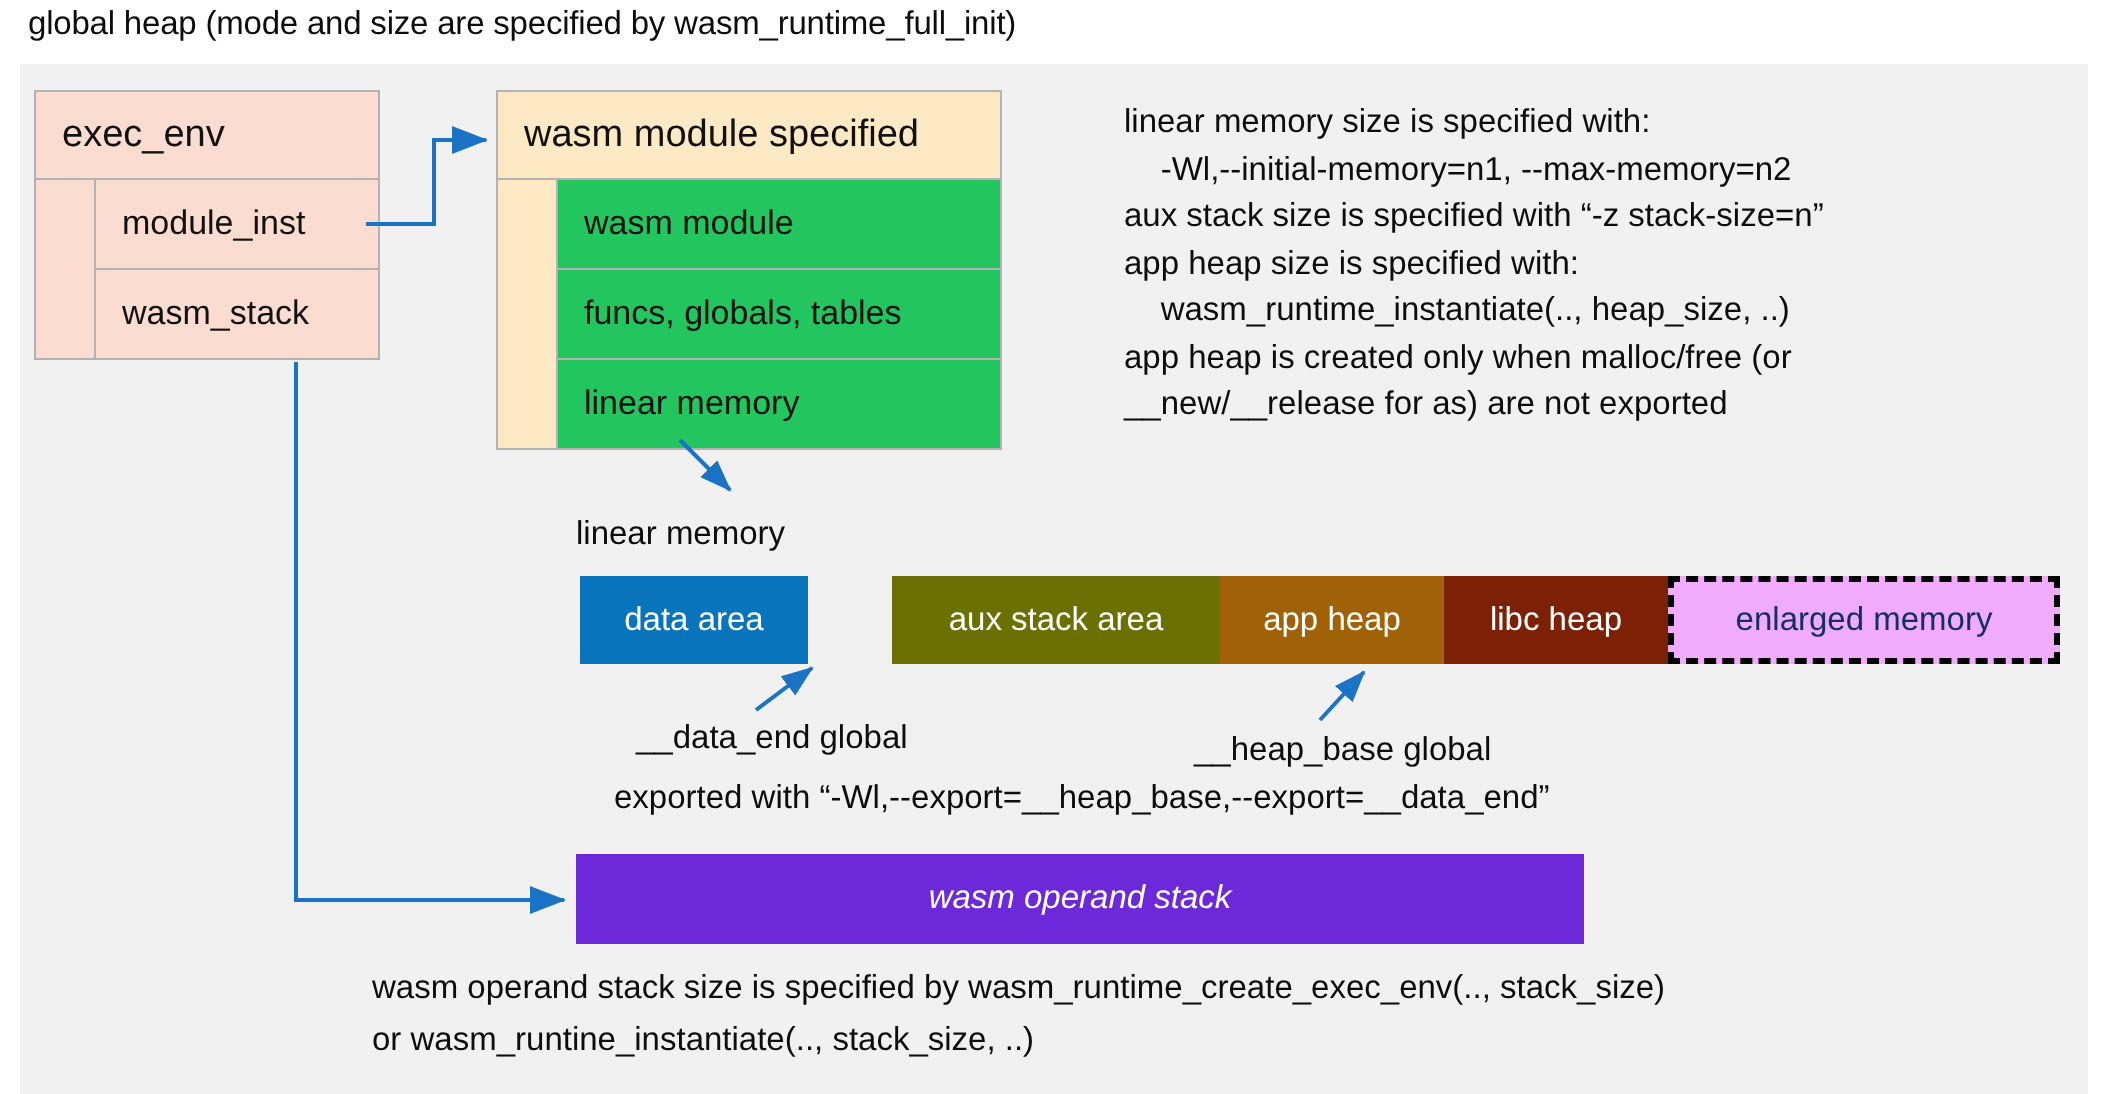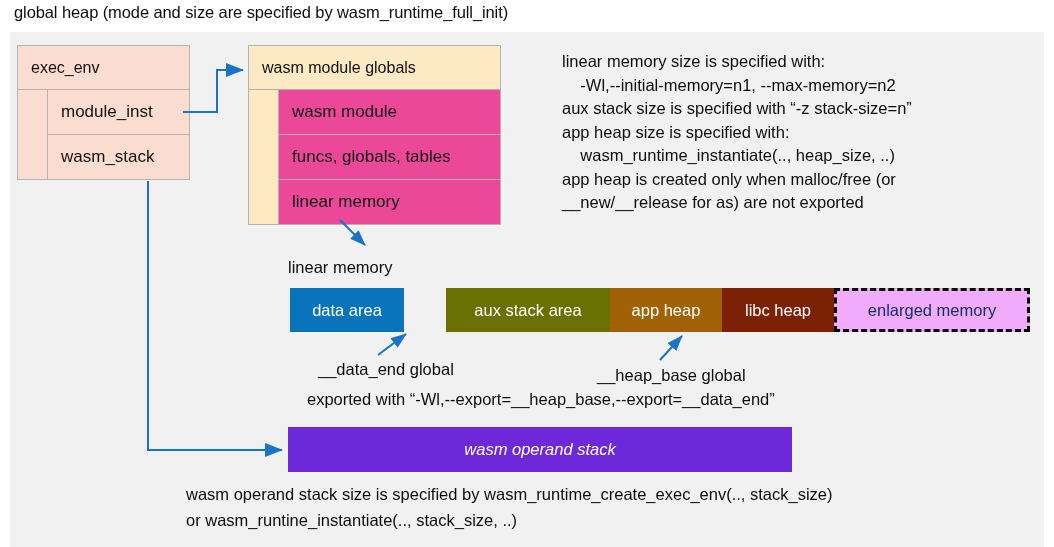--- a/index.html
+++ b/index.html
@@ -42,21 +42,21 @@
     border: 1px solid #b3b3b3;
     box-sizing: border-box;
     font-family: "Liberation Sans", sans-serif;
   }
   .struct-head {
     box-sizing: border-box;
     border-bottom: 1px solid #b3b3b3;
     display: flex;
     align-items: center;
     padding-left: 13px;
-    font-size: 16px;
+    font-size: 19px;
     color: #111111;
   }
   .struct-body {
     display: flex;
     height: calc(100% - 44px);
     box-sizing: border-box;
   }
   .struct-gutter {
     width: 30px;
     flex: 0 0 30px;
@@ -83,21 +83,21 @@
   
   #exec-env-box { left: 17px; top: 45px; width: 173px; height: 135px; background: #fbdcd0; }
   #exec-env-box .struct-head { height: 44px; background: #fbdcd0; }
   #exec-env-box .struct-gutter { background: #fbdcd0; }
   #exec-env-box .struct-row { background: #fbdcd0; }
 
   
   #module-instance-box { left: 248px; top: 45px; width: 253px; height: 180px; background: #fdeac4; }
   #module-instance-box .struct-head { height: 44px; background: #fdeac4; }
   #module-instance-box .struct-gutter { background: #fdeac4; }
-  #module-instance-box .struct-row { background: #ec4899; }
+  #module-instance-box .struct-row { background: #22c55e; }
 
   
   #memory-note {
     position: absolute;
     left: 562px;
     top: 50px;
     width: 500px;
     font-size: 16.5px;
     line-height: 23.5px;
     color: #0d0d0d;
@@ -185,21 +185,21 @@
   <div class="struct-body">
     <div class="struct-gutter"></div>
     <div class="struct-rows">
       <div class="struct-row">module_inst</div>
       <div class="struct-row">wasm_stack</div>
     </div>
   </div>
 </div>
 
 <div class="struct-box" id="module-instance-box">
-  <div class="struct-head">wasm module globals</div>
+  <div class="struct-head">wasm module specified</div>
   <div class="struct-body">
     <div class="struct-gutter"></div>
     <div class="struct-rows">
       <div class="struct-row">wasm module</div>
       <div class="struct-row">funcs, globals, tables</div>
       <div class="struct-row">linear memory</div>
     </div>
   </div>
 </div>
 

